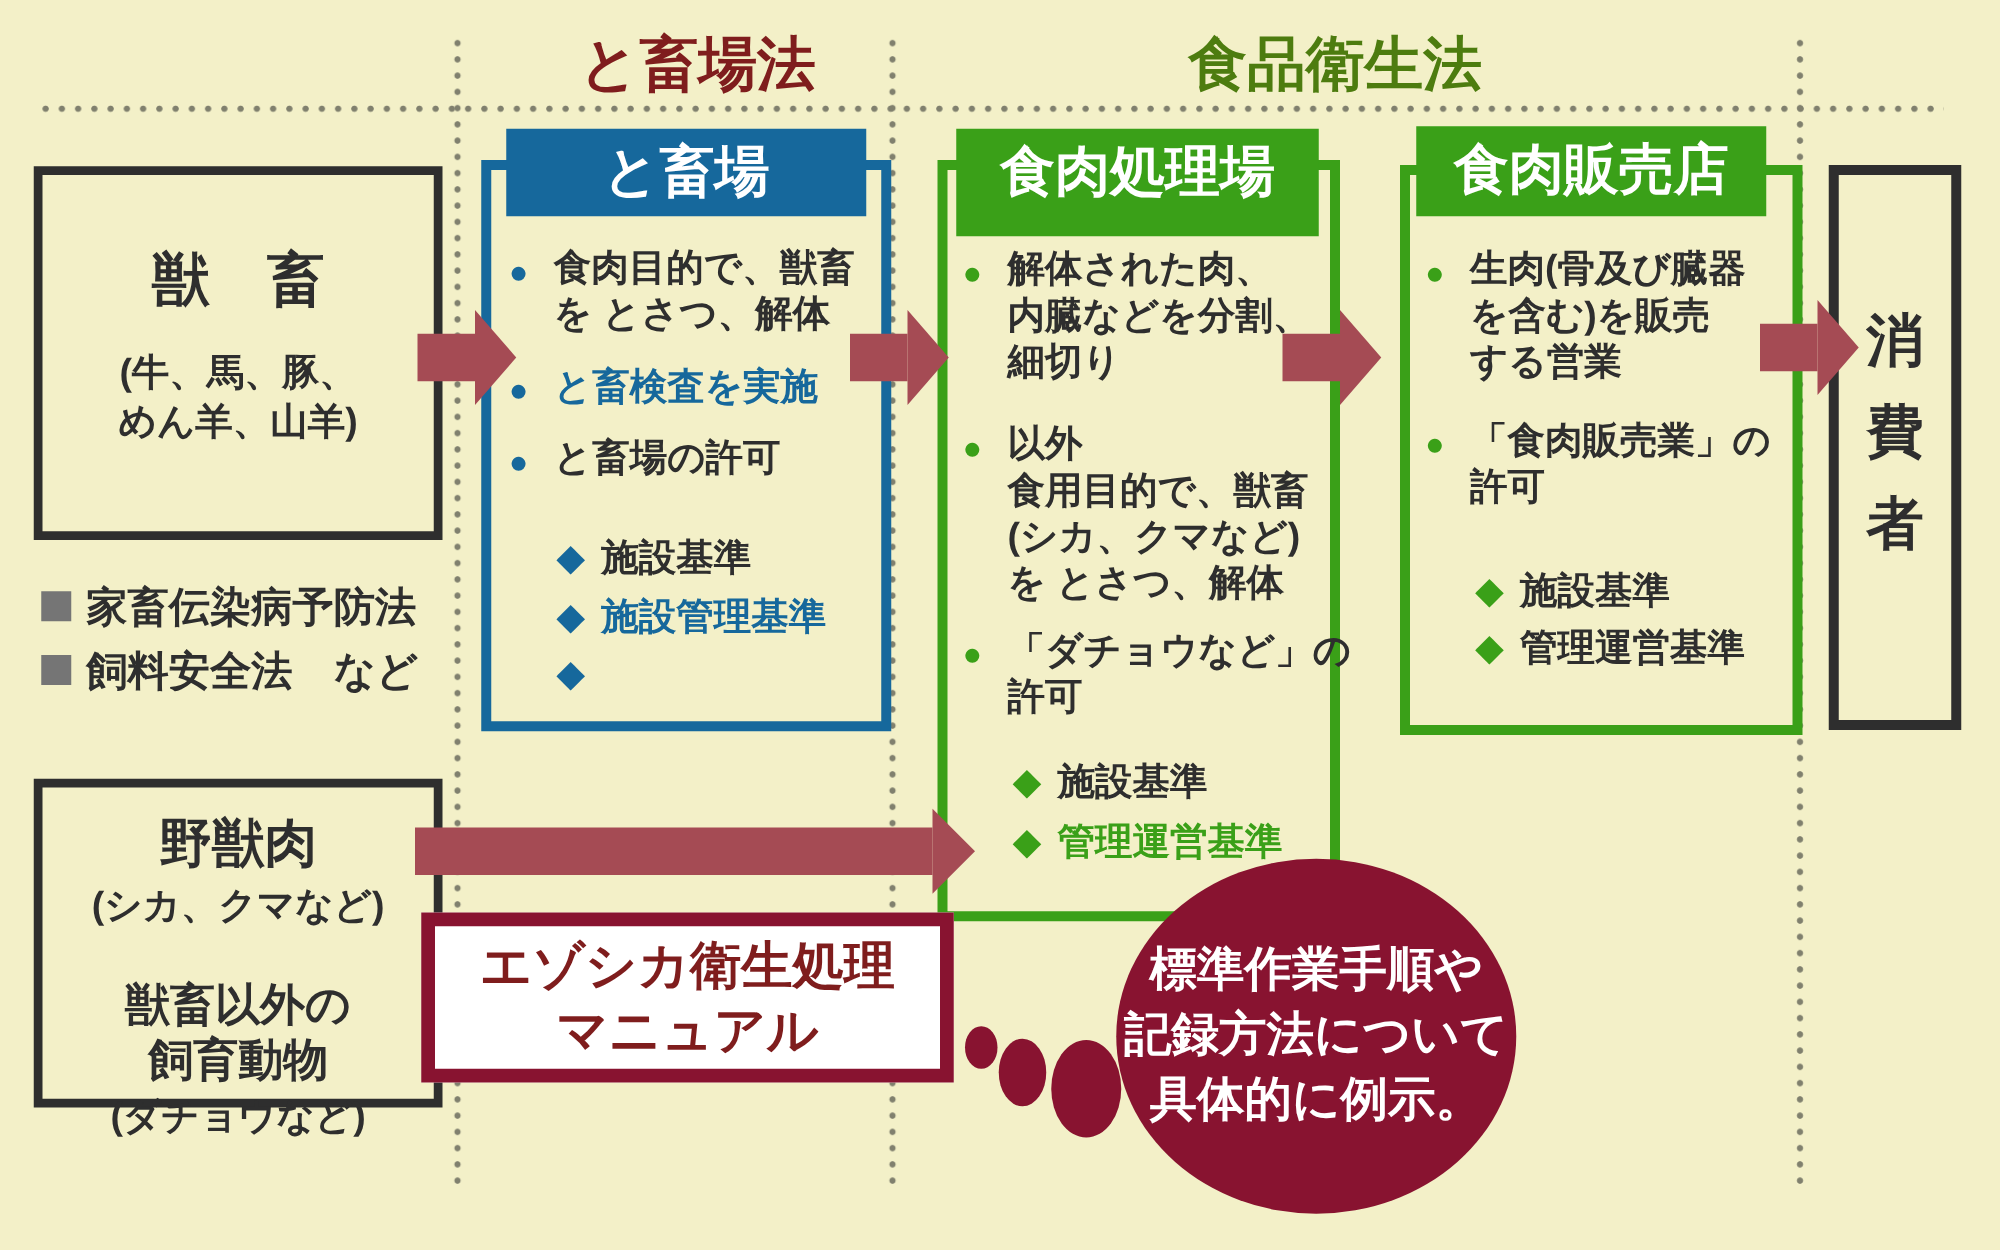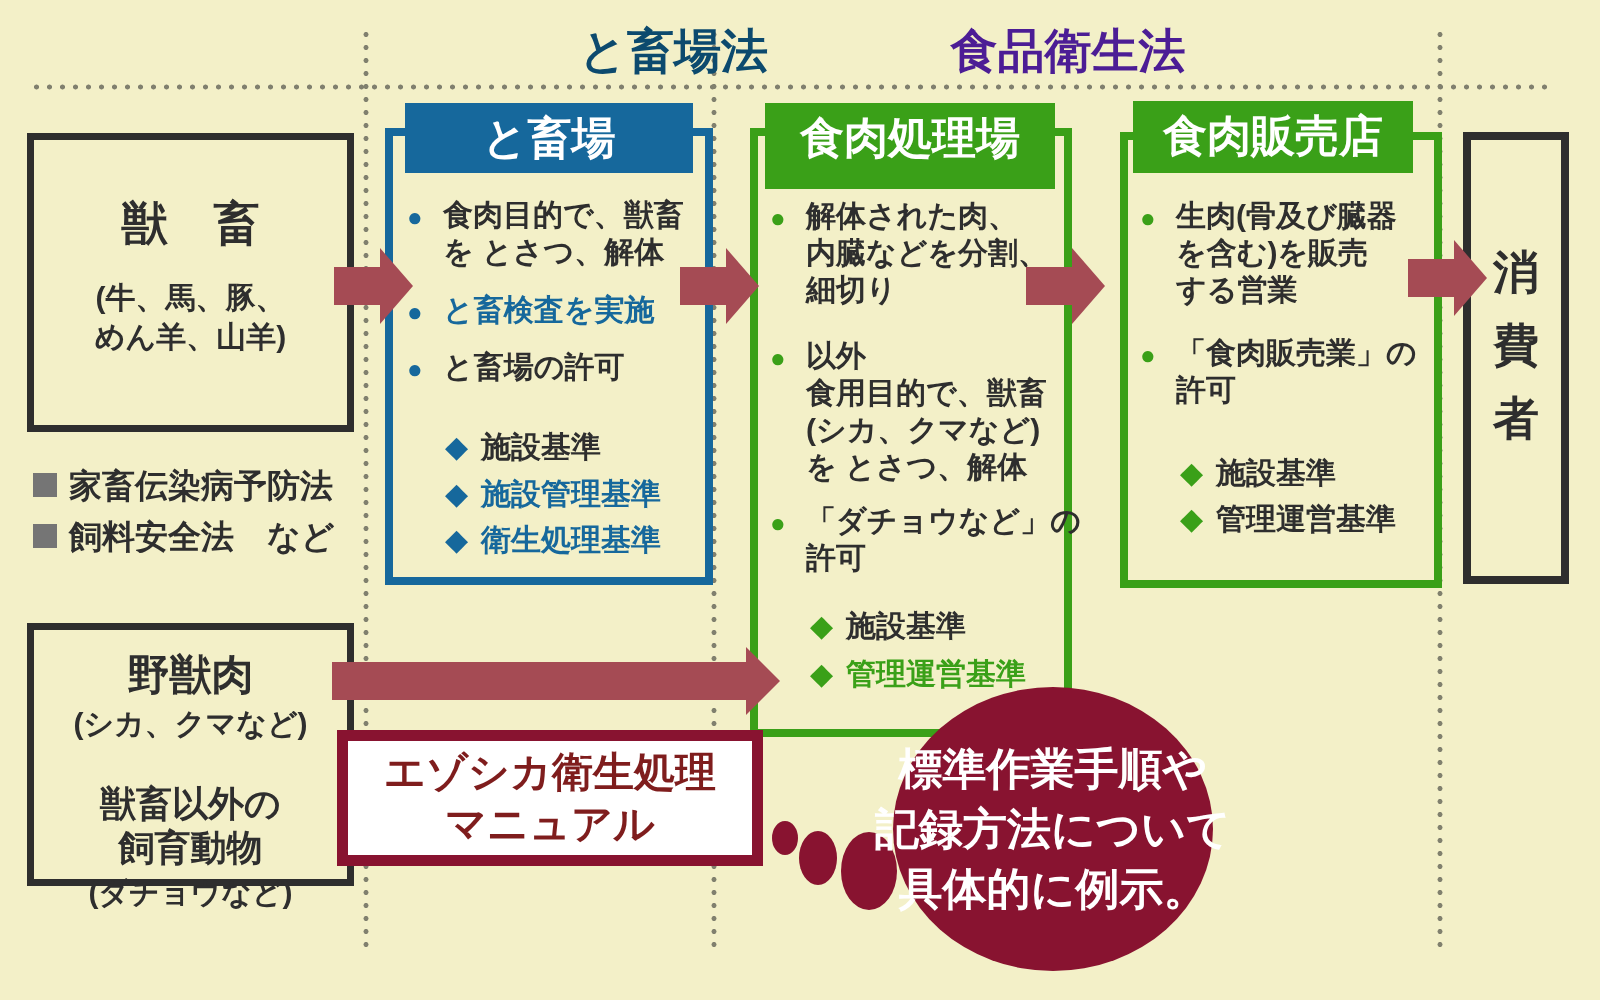--- a/index.html
+++ b/index.html
@@ -12,22 +12,22 @@
   
   .vline{position:absolute; width:6px; z-index:1;
     background-image:radial-gradient(circle,#80806e 2.2px,rgba(0,0,0,0) 2.8px);
     background-size:6px 13px; background-repeat:repeat-y;}
   .hline{position:absolute; height:6px; z-index:1;
     background-image:radial-gradient(circle,#80806e 2.2px,rgba(0,0,0,0) 2.8px);
     background-size:13px 6px; background-repeat:repeat-x;}
   
   .law-label{position:absolute; top:20px; width:420px; text-align:center;
     font-size:47px; z-index:2;}
-  .law-blue{color:#0c4a6e;text-align:right;}
-  .law-green{color:#4c1d95;}
+  .law-blue{color:#7f1d1d;}
+  .law-green{color:#4d7c0f;}
   
   .frame{position:absolute; border:7px solid #2e2e2e; box-sizing:border-box;
     z-index:2; text-align:center;}
   .frame .big{position:absolute; left:0; width:100%; font-size:46px;}
   .frame .mid{position:absolute; left:0; width:100%; font-size:36px;}
   .frame .sub{position:absolute; left:0; width:100%; font-size:30px;}
   
   .law-row{position:absolute; left:33px; height:44px; font-size:33px; z-index:2; white-space:nowrap;}
   .sq{display:inline-block; width:24px; height:24px; background:#757575; margin-right:12px;}
   
@@ -63,21 +63,21 @@
   
   .manual{position:absolute; left:337px; top:730px; width:426px; height:136px;
     background:#ffffff; border:11px solid #881330; box-sizing:border-box; z-index:6;
     display:flex; flex-direction:column; align-items:center; justify-content:center;
     color:#7f1d1d; font-size:41px; line-height:1.28; text-align:center;}
   
   .dot{position:absolute; background:#881330; border-radius:50%; z-index:7;}
   .callout{position:absolute; left:893px; top:687px; width:320px; height:284px;
     background:#881330; border-radius:50%; z-index:7;
     display:flex; flex-direction:column; align-items:center; justify-content:center;
-    color:#ffffff; font-size:44px; line-height:1.36; text-align:center; white-space:nowrap;}
+    color:#ffffff; font-size:38px; line-height:1.36; text-align:center; white-space:nowrap;}
 </style>
 </head>
 <body>
 
 <div class="canvas">
 
   <div class="vline" style="left:363px; top:28px; height:926px;"></div>
   <div class="vline" style="left:711px; top:28px; height:926px;"></div>
   <div class="vline" style="left:1437px; top:28px; height:926px;"></div>
   <div class="hline" style="left:30px; top:84px; width:1525px;"></div>
@@ -124,21 +124,20 @@
     <div class="item" style="left:52px; top:292px;">
       <span class="bullet b-diamond c-blue">◆</span>
       <span class="line">施設基準</span>
     </div>
     <div class="item t-blue" style="left:52px; top:339px;">
       <span class="bullet b-diamond c-blue">◆</span>
       <span class="line">施設管理基準</span>
     </div>
     <div class="item t-blue" style="left:52px; top:385px;">
       <span class="bullet b-diamond c-blue">◆</span>
-      <span class="line">衛生処理基準</span>
     </div>
   </div>
 
   <div class="panel panel-green" style="left:750px; top:128px; width:322px; height:609px;">
     <div class="panel-header hdr-green" style="left:7px; top:-33px; width:290px; height:86px;">食肉処理場</div>
     <div class="item" style="left:12px; top:61px;">
       <span class="bullet b-circle c-green">●</span>
       <span class="line">解体された肉、</span>
       <span class="line">内臓などを分割、</span>
       <span class="line">細切り</span>

